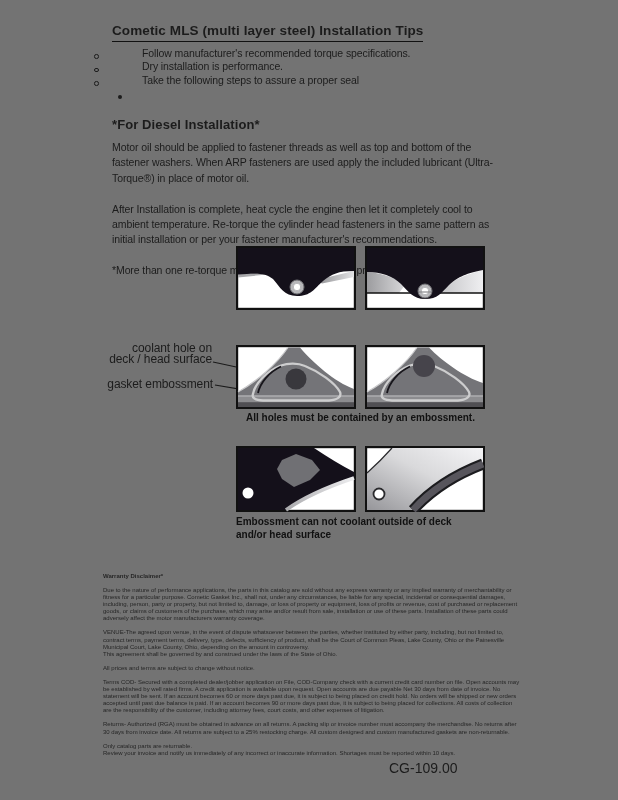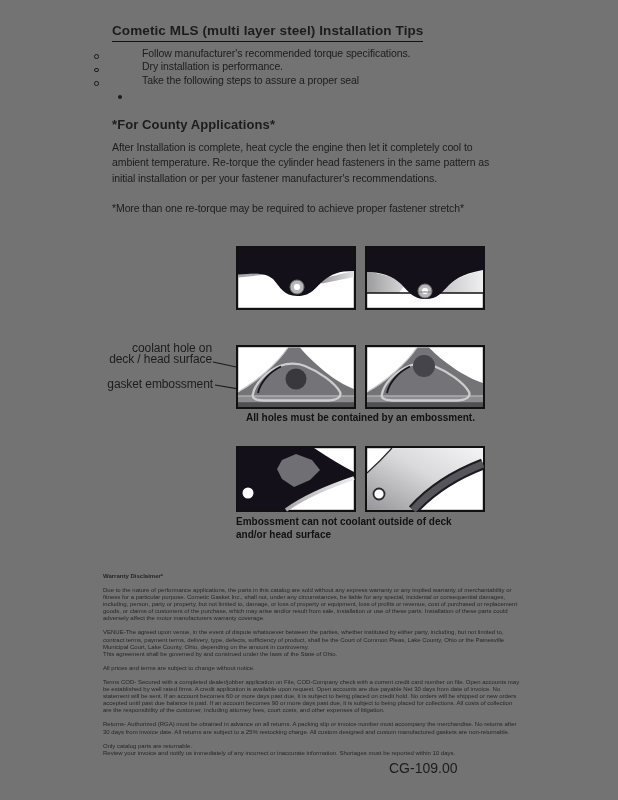--- a/index.html
+++ b/index.html
@@ -75,21 +75,22 @@
     <div class="tip-row">
       <span class="marker-o"></span>
       <span class="tip-text">Take the following steps to assure a proper seal</span>
     </div>
     <div class="tip-row sub">
       <span class="marker-dot"></span>
     </div>
   </div>
 
   <div class="diesel">
-    <h2>*For County Applications*</h2>
+    <h2>*For Diesel Installation*</h2>
+    <p>Motor oil should be applied to fastener threads as well as top and bottom of the fastener washers. When ARP fasteners are used apply the included lubricant (Ultra-Torque®) in place of motor oil.</p>
     <p>After Installation is complete, heat cycle the engine then let it completely cool to ambient temperature. Re-torque the cylinder head fasteners in the same pattern as initial installation or per your fastener manufacturer's recommendations.</p>
     <div class="note">*More than one re-torque may be required to achieve proper fastener stretch*</div>
   </div>
 
   <div class="fig-label" style="left:236px; top:231px;">RIGHT</div>
   <div class="fig-label" style="left:365px; top:231px;">WRONG</div>
 
   <div class="fig-box" style="left:236px; top:246px;">
     <svg width="120" height="64" viewBox="0 0 120 64">
       <defs>

